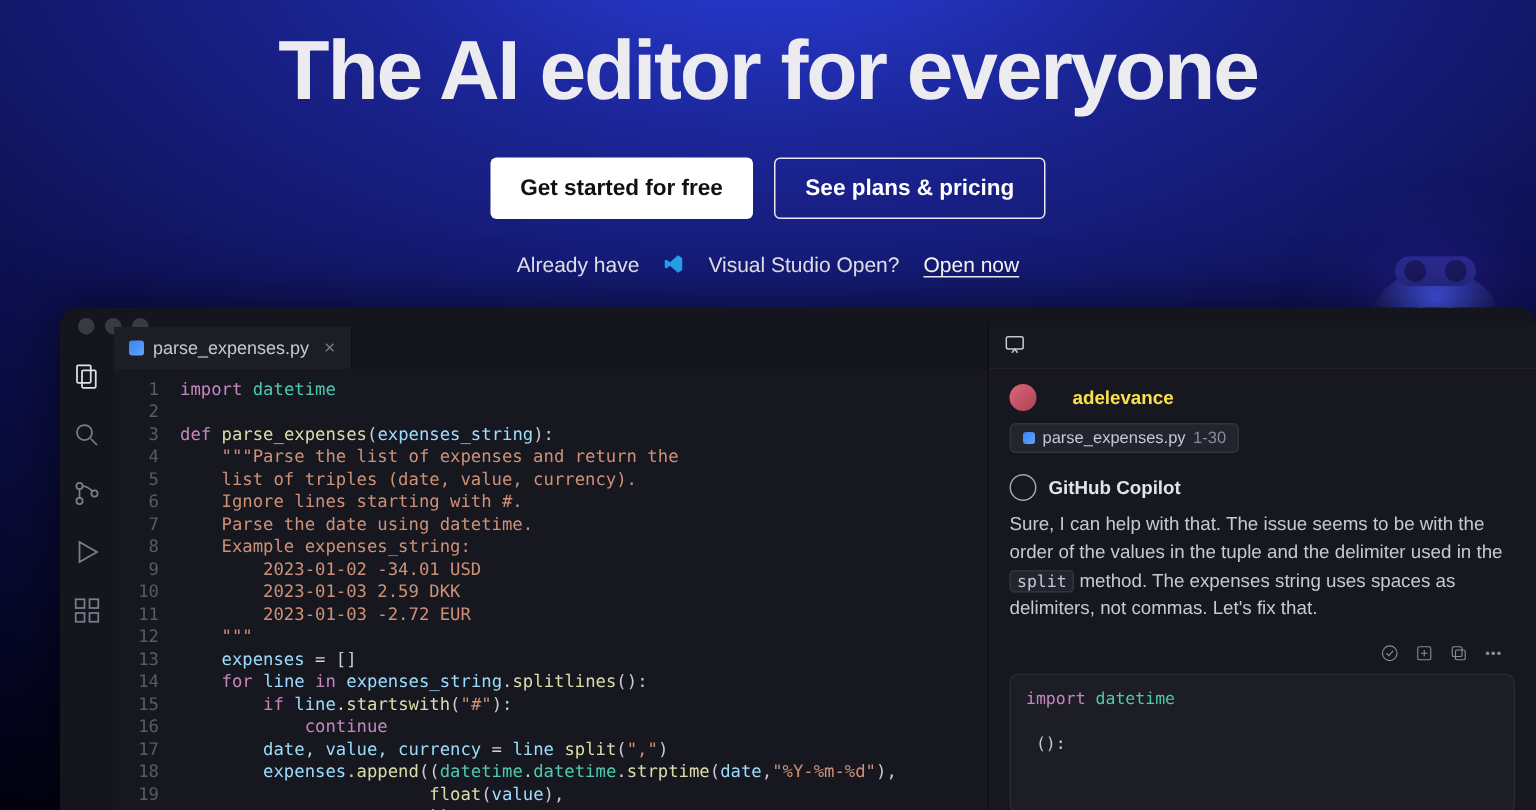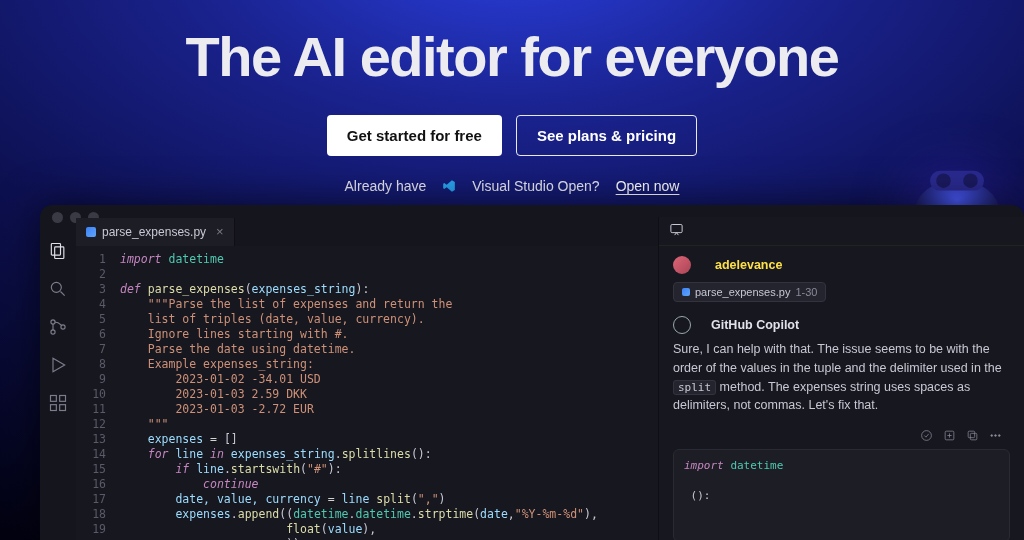--- a/index.html
+++ b/index.html
@@ -1,20 +1,20 @@
 <!DOCTYPE html>
 <html><head>
 <meta charset="utf-8">
 <style>
   html,body{margin:0;padding:0;width:1024px;height:540px;overflow:hidden;font-family:-apple-system,BlinkMacSystemFont,"Segoe UI",Helvetica,Arial,sans-serif;}
   body{
     background:radial-gradient(120% 120% at 50% -10%,#2a3fe0 0%,#1a2390 25%,#0d1050 55%,#020210 100%);
     color:#fff;
   }
-  .hero{display:flex;flex-direction:column;align-items:center;padding-top:24px;}
+  .hero{display:flex;flex-direction:column;align-items:center;padding-top:14px;}
   h1{font-size:56px;font-weight:700;letter-spacing:-1.5px;margin:0 0 26px 0;color:#ececf0;}
   .cta-row{display:flex;gap:14px;margin-bottom:22px;}
   .btn{border-radius:4px;padding:11px 20px;font-size:15px;font-weight:600;cursor:pointer;border:0;}
   .btn-primary{background:#fff;color:#111;}
   .btn-secondary{background:transparent;color:#fff;border:1.5px solid rgba(255,255,255,.9);}
   .already{font-size:14px;color:#e8e8f2;display:flex;align-items:center;gap:16px;}
   .already .vs-icon{width:14px;height:14px;display:inline-block;}
   .already a{color:#fff;text-decoration:underline;text-underline-offset:3px;}
 
   
@@ -38,38 +38,38 @@
   
   .code-pane{flex:1;min-width:0;background:#17171f;display:flex;flex-direction:column;}
   .tabs{height:28px;display:flex;align-items:stretch;background:#15151e;}
   .tab{display:flex;align-items:center;gap:6px;padding:0 10px;font-size:12px;color:#c8c8d4;background:#1d1d26;border-right:1px solid #0e0e14;}
   .tab .file-ico{width:10px;height:10px;border-radius:2px;background:linear-gradient(135deg,#3b82f6,#60a5fa);}
   .tab .close{font-size:13px;color:#7a7a86;margin-left:4px;}
   .code-body{flex:1;display:flex;font-family:"SF Mono",ui-monospace,Menlo,Consolas,monospace;font-size:11.5px;line-height:15px;overflow:hidden;}
   .gutter{width:30px;text-align:right;color:#5a5a68;padding:6px 8px 0 0;user-select:none;}
   .gutter div{height:15px;}
   .code{flex:1;padding:6px 0 0 6px;white-space:pre;color:#c9c9d6;}
-  .kw{color:#c586c0;font-style:italic;}
+  .kw{color:#c586c0;}
   .fn{color:#dcdcaa;}
   .prm{color:#9cdcfe;}
   .str{color:#ce9178;}
   .typ{color:#4ec9b0;}
   .var{color:#9cdcfe;}
   .op{color:#d4d4d4;}
 
   
   .chat-pane{width:365px;background:#17171f;border-left:1px solid #0e0e14;display:flex;flex-direction:column;font-size:12.5px;color:#c8c8d4;}
   .chat-tabs{height:28px;display:flex;align-items:center;padding:0 10px;border-bottom:1px solid #222;}
   .chat-body{flex:1;padding:10px 14px;overflow:hidden;}
   .author{display:flex;align-items:center;gap:24px;font-weight:700;color:#fde047;margin-bottom:8px;}
   .avatar{width:18px;height:18px;border-radius:50%;background:linear-gradient(135deg,#d67,#a45);}
   .user-msg{margin-bottom:10px;}
   .chip{display:inline-flex;align-items:center;gap:5px;background:#24242e;border:1px solid #33333e;border-radius:4px;padding:3px 8px;font-size:11px;}
   .chip .file-ico{width:8px;height:8px;border-radius:2px;background:linear-gradient(135deg,#3b82f6,#60a5fa);}
-  .copilot-row{display:flex;align-items:center;gap:20px;font-weight:600;color:#e2e2ea;margin:14px 0 6px;}
+  .copilot-row{display:flex;align-items:center;gap:8px;font-weight:600;color:#e2e2ea;margin:14px 0 6px;}
   .copilot-ico{width:16px;height:16px;border-radius:50%;border:1.5px solid #9aa;display:inline-block;}
   .ref-row{display:flex;align-items:center;gap:5px;font-size:11.5px;color:#9a9aaa;margin-bottom:10px;}
   .ref-row .chev{display:inline-block;width:6px;height:6px;border-right:1.4px solid #9a9aaa;border-bottom:1.4px solid #9a9aaa;transform:rotate(-45deg);}
   .assistant-text{line-height:1.5;margin-bottom:10px;}
   .assistant-text .pill{background:#24242e;border:1px solid #33333e;border-radius:3px;padding:0 4px;font-family:ui-monospace,monospace;font-size:11px;}
   .code-toolbar{display:flex;justify-content:flex-end;gap:10px;padding:4px 8px;color:#8a8a98;}
   .code-toolbar svg{width:13px;height:13px;stroke:#8a8a98;fill:none;stroke-width:1.4;}
   .code-block{background:#1d1d26;border:1px solid #2a2a34;border-radius:6px;padding:8px 10px;font-family:"SF Mono",ui-monospace,Menlo,Consolas,monospace;font-size:11px;line-height:15px;white-space:pre;}
 </style>
 </head>

